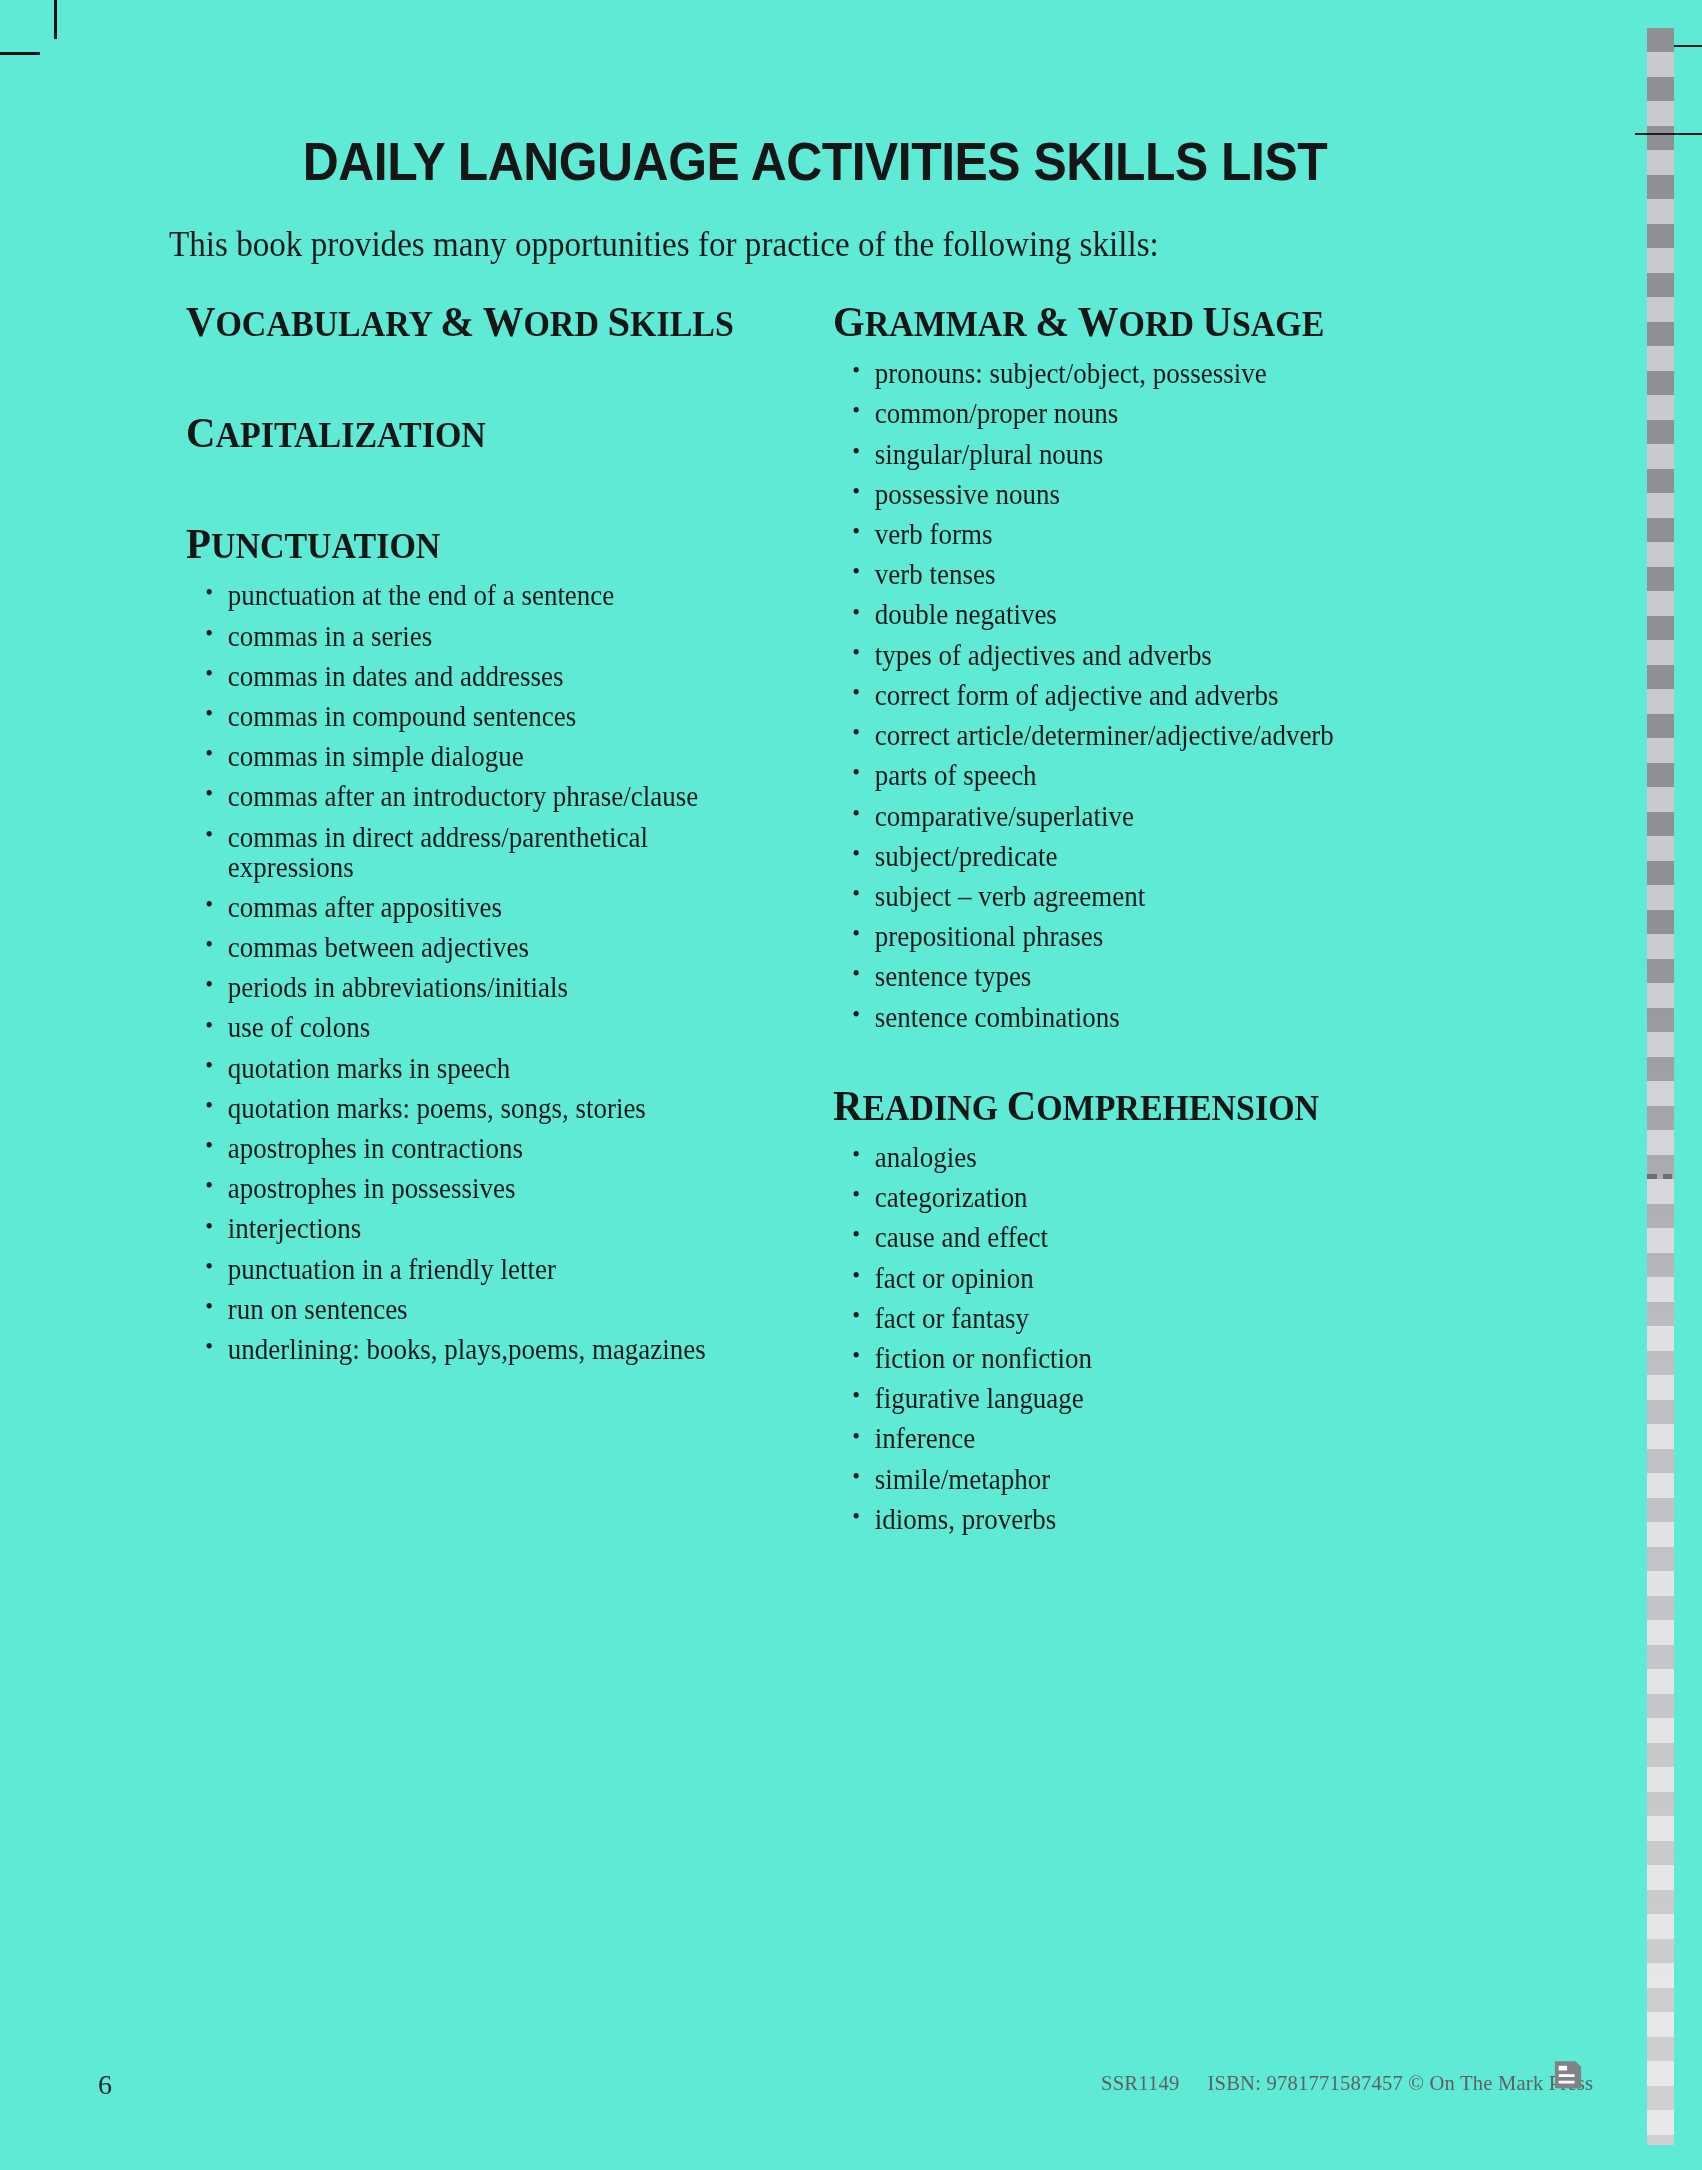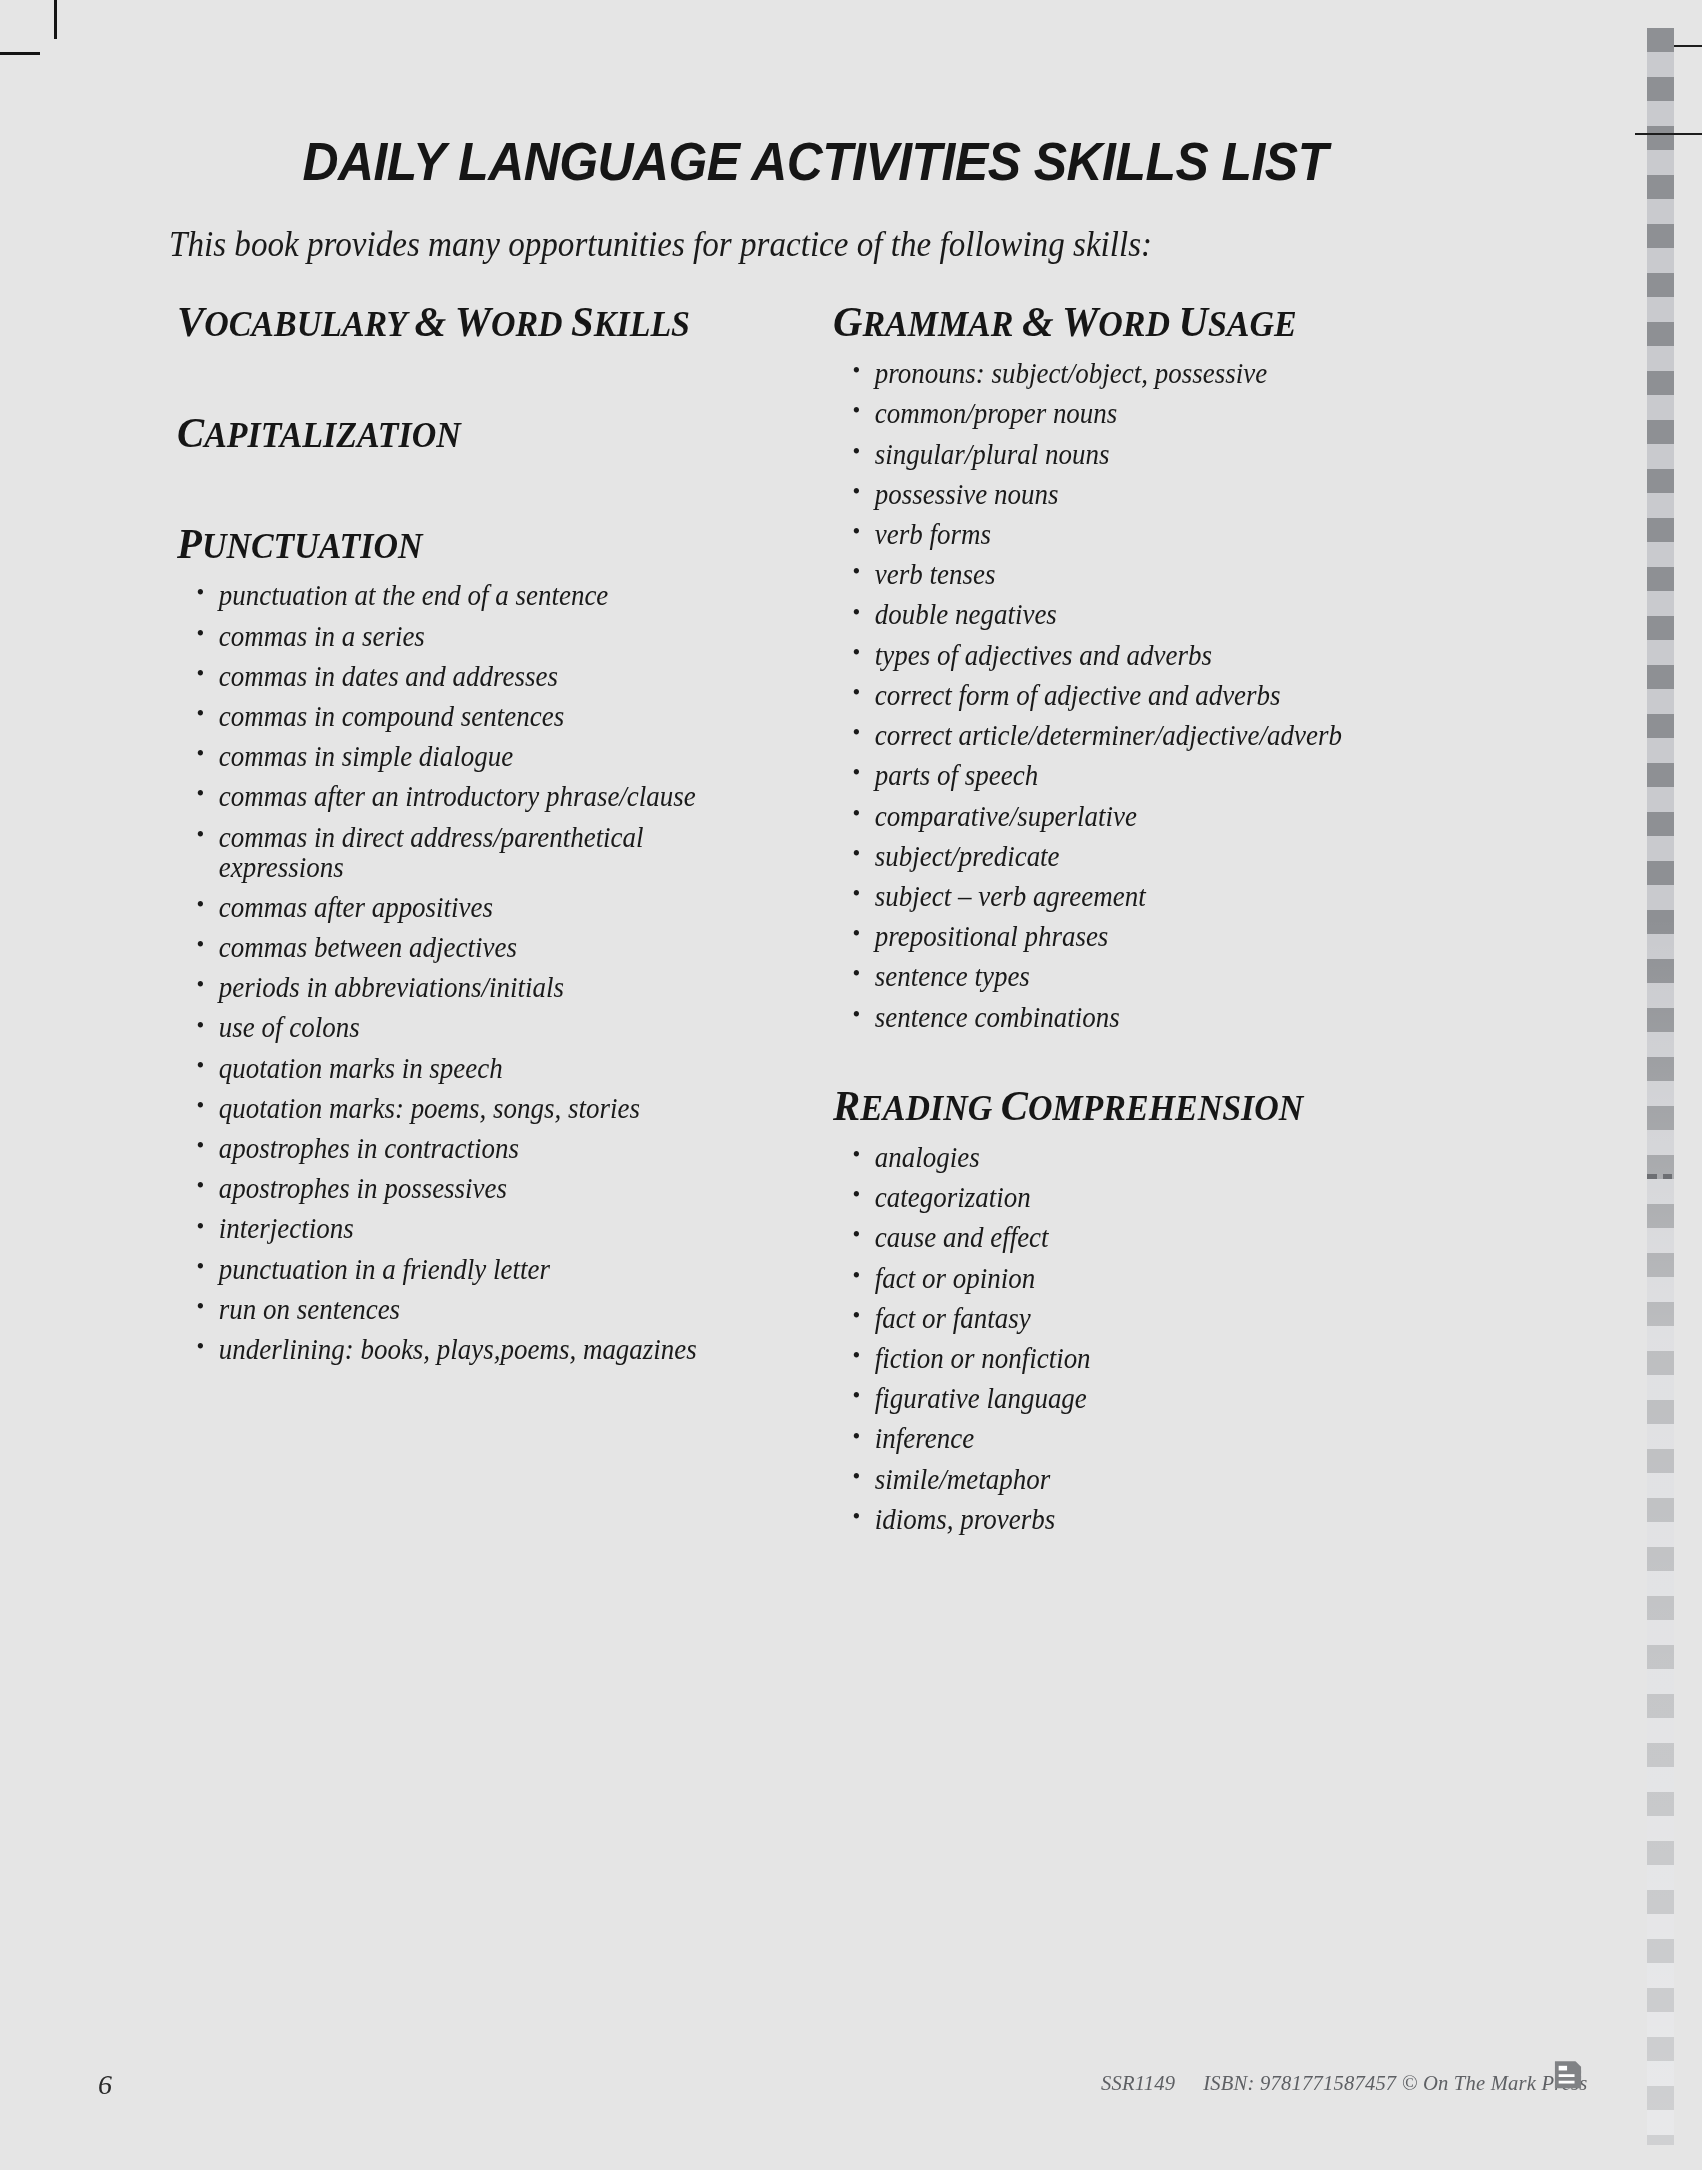--- a/index.html
+++ b/index.html
@@ -8,23 +8,22 @@
     background: #ffffff;
   }
   body {
     font-family: "Liberation Serif", serif;
     color: #1a1a1a;
   }
   #page {
     position: relative;
     width: 1702px;
     height: 2171px;
-    background: #e5e5e5;
+    background: #5eead4;
     overflow: hidden;
-    font-style: italic;
   }
 
   
   .crop-mark-v {
     position: absolute;
     left: 54px;
     top: 0px;
     width: 2.8px;
     height: 39px;
     background: #141414;
@@ -117,21 +116,21 @@
     font-size: 36px;
     color: #1a1a1a;
     transform: scaleX(0.92);
     transform-origin: left top;
   }
 
   .col {
     position: absolute;
     top: 300px;
   }
-  .col-left  { left: 177px;  width: 637px; }
+  .col-left  { left: 186px;  width: 637px; }
   .col-right { left: 833px;  width: 656px; }
 
   .section { margin-bottom: 0; }
 
   .section-heading {
     font-family: "Liberation Serif", serif;
     font-weight: bold;
     font-size: 35px;
     line-height: 1.05;
     color: #161616;

